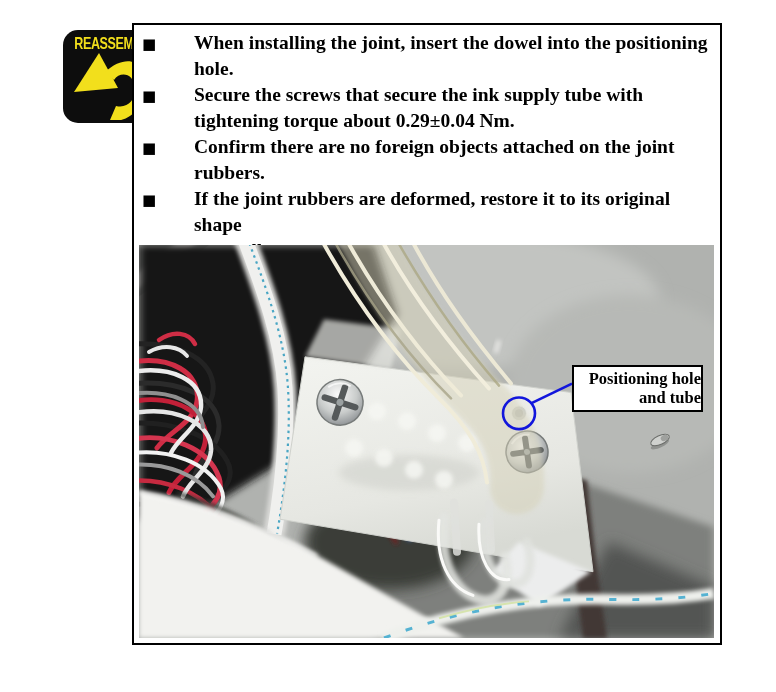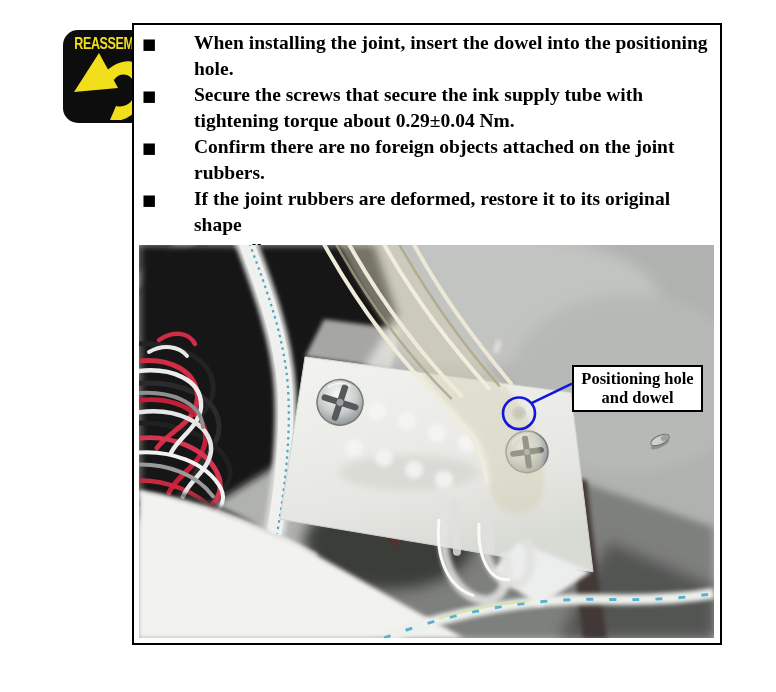--- a/index.html
+++ b/index.html
@@ -33,21 +33,21 @@
     font-family:"DejaVu Sans", sans-serif;
   }
   .note-text{white-space:pre-line;}
   
   .photo{
     position:absolute;left:5px;top:220px;width:575px;height:393px;overflow:hidden;
   }
   .photo svg{position:absolute;left:0;top:0;width:575px;height:393px;display:block;}
   .callout{
     position:absolute;left:433px;top:120px;width:131px;box-sizing:border-box;
-    border:2px solid #000;background:#fff;text-align:center;
+    border:2px solid #000;background:#fff;text-align:right;
     font-size:16.5px;font-weight:bold;line-height:19px;padding:2px 0 3px 0;color:#000;
   }
 </style>
 </head>
 <body>
 
 <div class="page">
 
   <div class="badge">
     <div class="badge-label">REASSEMBLY</div>
@@ -227,17 +227,17 @@
 
           <rect x="356" y="96" width="5" height="13" fill="#e4e4e2" transform="rotate(15 358 102)" filter="url(#b2)"></rect>
 
           <circle cx="380" cy="170" r="16" fill="none" stroke="#1216dc" stroke-width="2.6"></circle>
           <path d="M392,160 L433,140" stroke="#1216dc" stroke-width="2.6" fill="none"></path>
         </g>
       </svg>
 
       <div class="callout">
         <span>Positioning hole</span><br>
-        <span>and dowel</span>
+        <span>and tube</span>
       </div>
     </div>
   </div>
 </div>
 
 </body></html>

